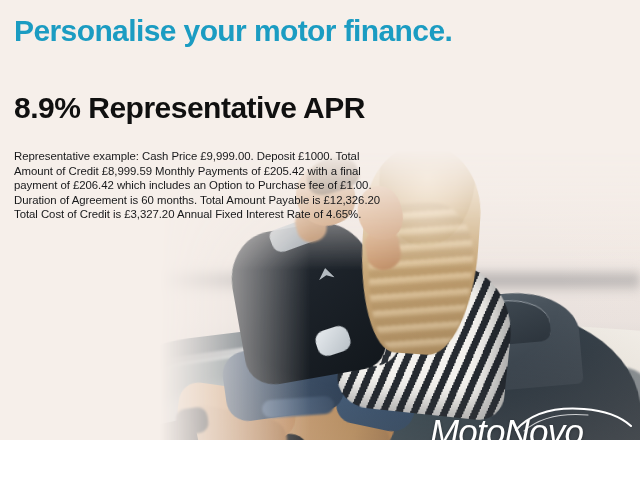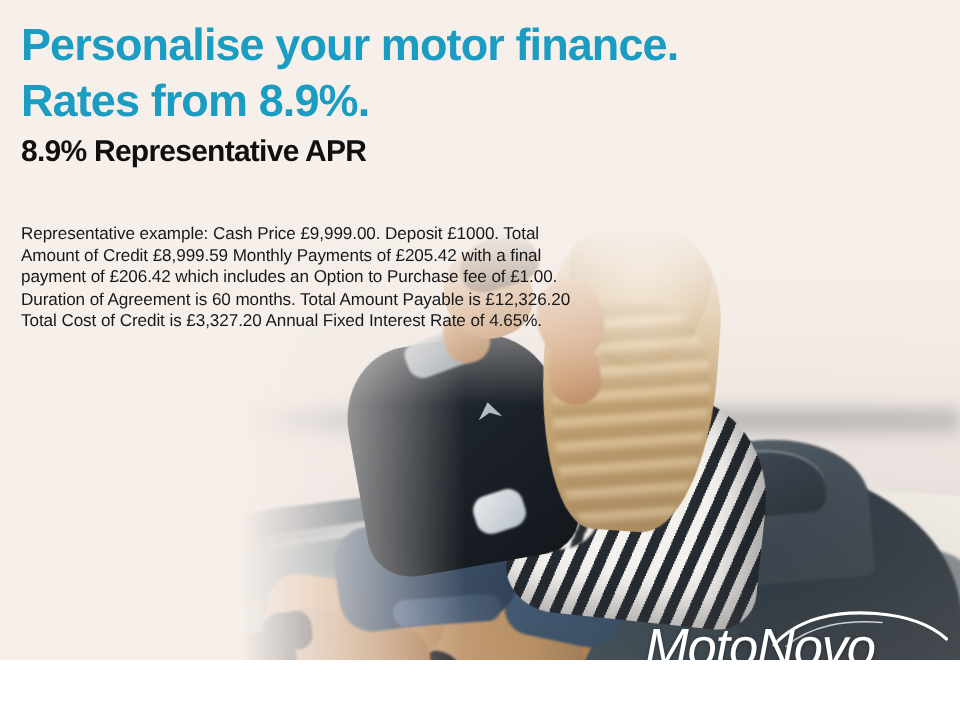--- a/index.html
+++ b/index.html
@@ -499,21 +499,21 @@
     font-weight: 800;
     letter-spacing: -0.6px;
   }
   .headline .line { display: block; white-space: nowrap; }
 
   .apr {
     position: absolute;
     left: 14px;
     top: 90px;
     color: #101010;
-    font-size: 20px;
+    font-size: 30px;
     line-height: 1.18;
     font-weight: 800;
     letter-spacing: -0.5px;
     white-space: nowrap;
   }
 
   .rep-example {
     position: absolute;
     left: 14px;
     top: 149px;
@@ -619,21 +619,20 @@
       <div class="b-neck"></div>
       <div class="b-head"></div>
       <div class="b-hair"></div>
 
       <div class="photo-soft"></div>
     </div>
   </div>
 
   <div class="headline">
     <span class="line">Personalise your motor finance.</span>
-    <span class="line">Rates from 8.9%.</span>
   </div>
 
   <div class="apr">8.9% Representative APR</div>
 
   <div class="rep-example">Representative example: Cash Price £9,999.00. Deposit £1000. Total Amount of Credit £8,999.59 Monthly Payments of £205.42 with a final payment of £206.42 which includes an Option to Purchase fee of £1.00. Duration of Agreement is 60 months. Total Amount Payable is £12,326.20 Total Cost of Credit is £3,327.20 Annual Fixed Interest Rate of 4.65%.</div>
 
   <div class="logo">
     <div class="logo-swoosh">
       <svg width="120" height="26" viewBox="0 0 120 26" fill="none" xmlns="http://www.w3.org/2000/svg">
         <path d="M2 24 C 18 6, 44 1, 70 3 C 90 4.5, 106 10, 117 20" stroke="#ffffff" stroke-width="2.1" stroke-linecap="round" fill="none"></path>

